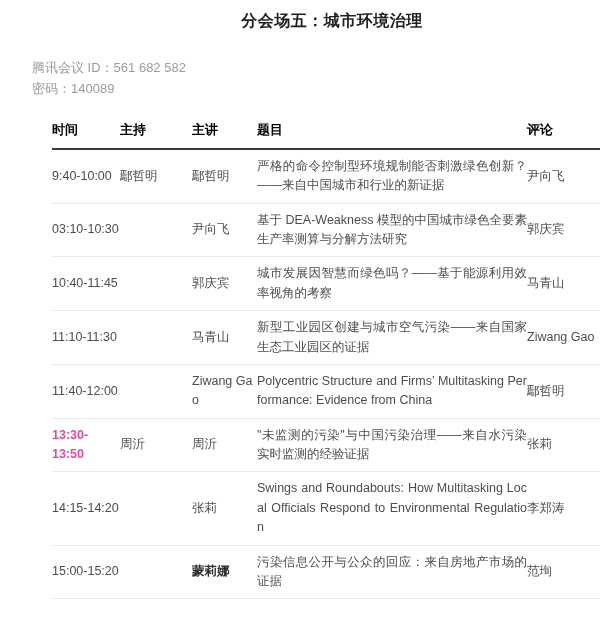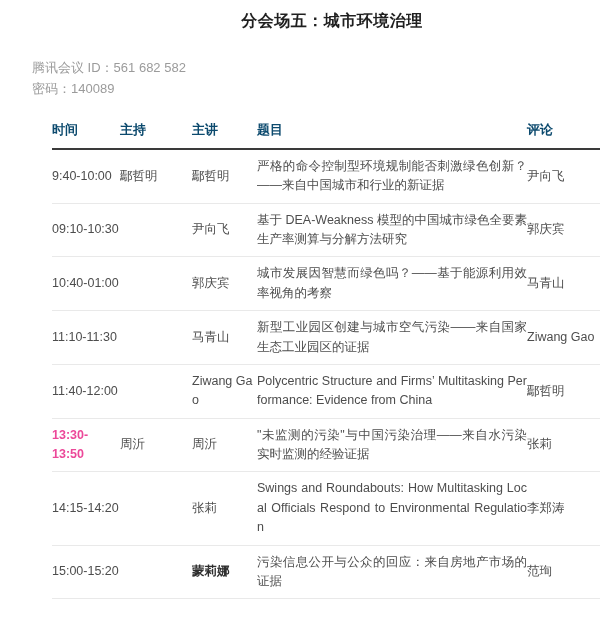--- a/index.html
+++ b/index.html
@@ -34,21 +34,21 @@
   table.schedule {
     width: 560px;
     margin: 12px 20px 0 20px;
     border-collapse: collapse;
     table-layout: fixed;
   }
   table.schedule th {
     text-align: left;
     font-size: 13px;
     font-weight: 700;
-    color: #0c4a6e;
+    color: #000000;
     padding: 9px 0 9px 0;
     border-bottom: 2px solid #3a3a3a;
   }
   table.schedule td {
     font-size: 12.5px;
     color: #4d4d4d;
     line-height: 1.55;
     padding: 7px 0;
     vertical-align: middle;
     border-bottom: 1px solid #e9e9e9;
@@ -104,28 +104,28 @@
     </thead>
     <tbody>
         <tr>
           <td class="cell-time">9:40-10:00</td>
           <td class="cell-host">鄢哲明</td>
           <td class="cell-speaker">鄢哲明</td>
           <td class="cell-title">严格的命令控制型环境规制能否刺激绿色创新？——来自中国城市和行业的新证据</td>
           <td class="cell-commentator">尹向飞</td>
         </tr>
         <tr>
-          <td class="cell-time">09:10-10:30</td>
+          <td class="cell-time">03:10-10:30</td>
           <td class="cell-host"></td>
           <td class="cell-speaker">尹向飞</td>
           <td class="cell-title">基于 DEA-Weakness 模型的中国城市绿色全要素生产率测算与分解方法研究</td>
           <td class="cell-commentator">郭庆宾</td>
         </tr>
         <tr>
-          <td class="cell-time">10:40-01:00</td>
+          <td class="cell-time">10:40-11:45</td>
           <td class="cell-host"></td>
           <td class="cell-speaker">郭庆宾</td>
           <td class="cell-title">城市发展因智慧而绿色吗？——基于能源利用效率视角的考察</td>
           <td class="cell-commentator">马青山</td>
         </tr>
         <tr>
           <td class="cell-time">11:10-11:30</td>
           <td class="cell-host"></td>
           <td class="cell-speaker">马青山</td>
           <td class="cell-title">新型工业园区创建与城市空气污染——来自国家生态工业园区的证据</td>

